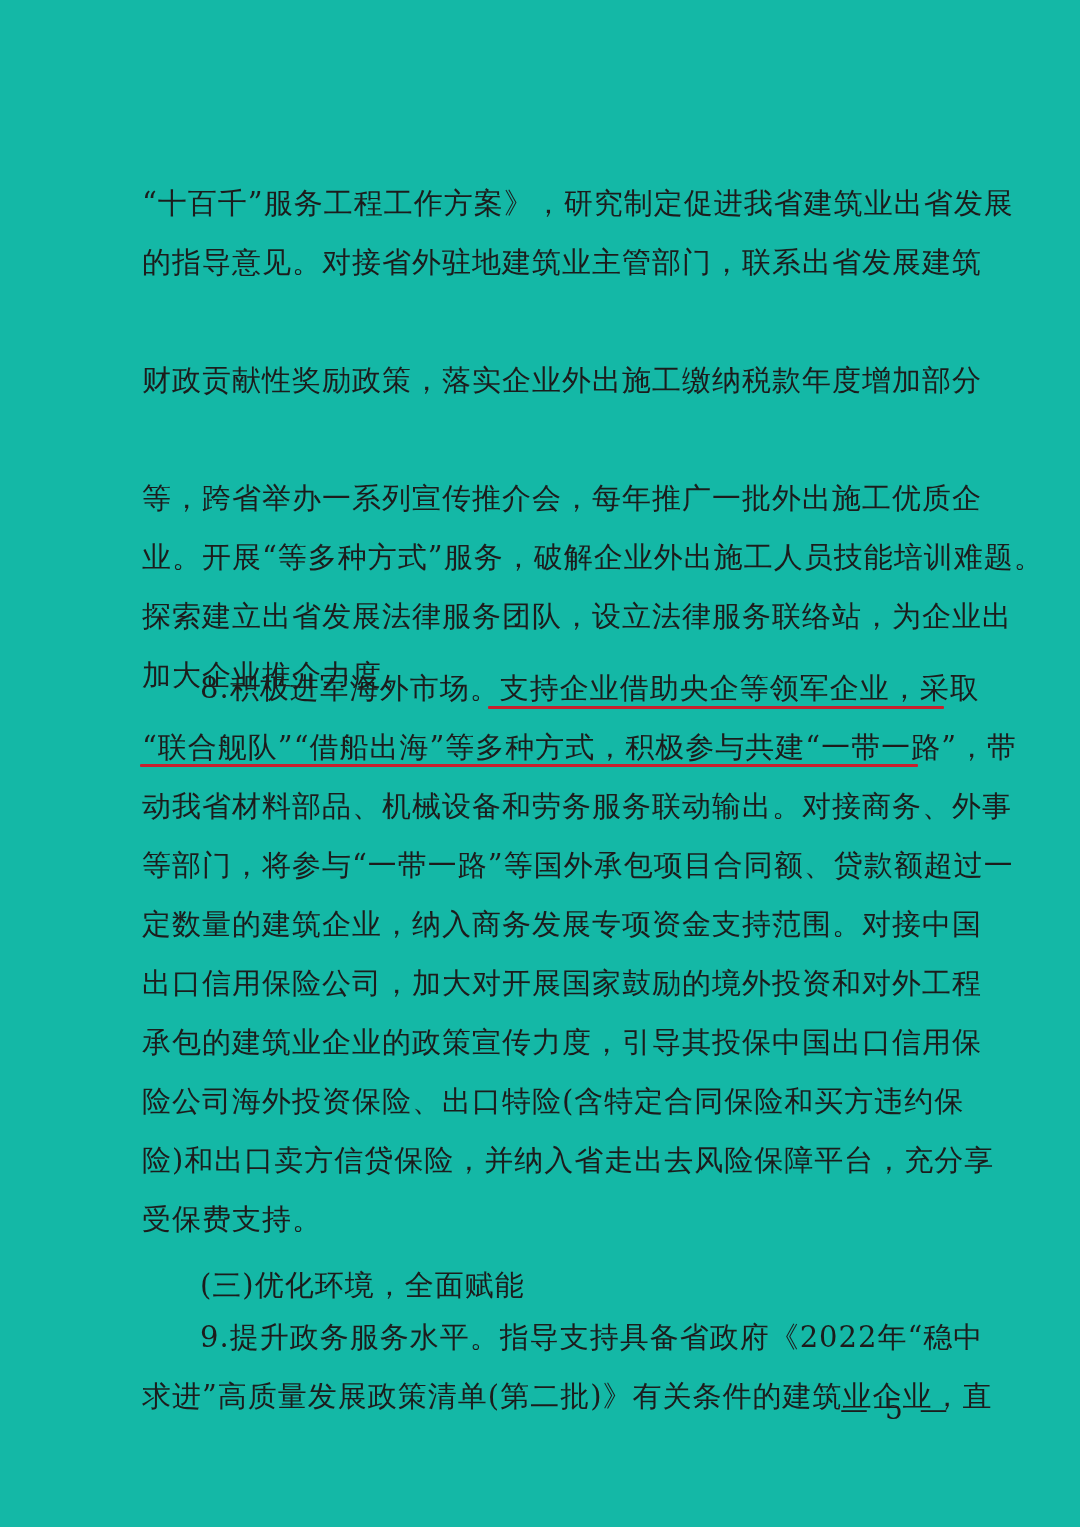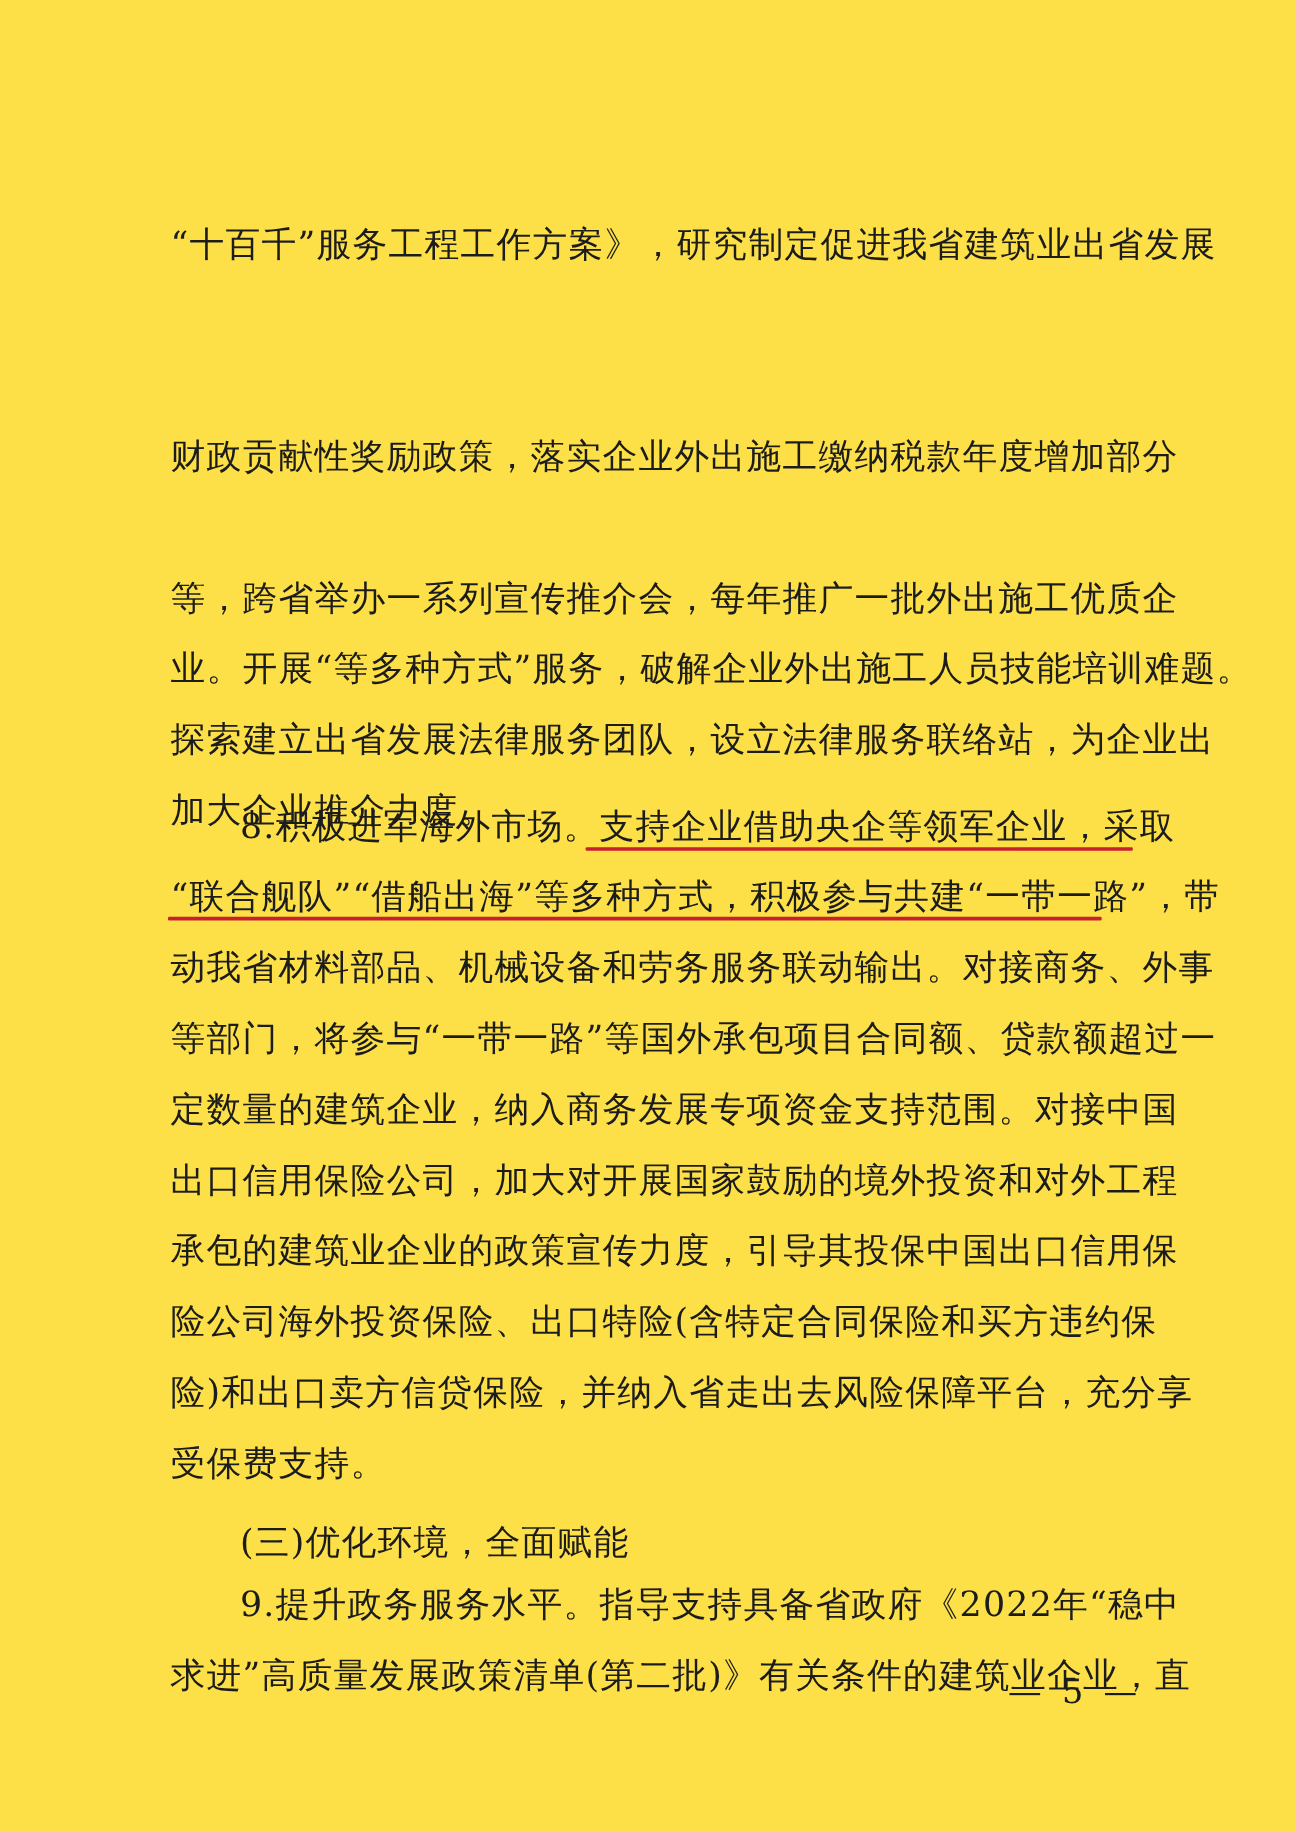--- a/index.html
+++ b/index.html
@@ -1,31 +1,32 @@
 <!DOCTYPE html>
 <html><head>
 <meta charset="utf-8">
 <style>
   html, body { margin: 0; padding: 0; background: #ffffff; }
   body { width: 1080px; height: 1527px; position: relative; overflow: hidden;
          font-family: "DejaVu Serif", "Liberation Serif", serif; color: #1c1c1c; }
-  .page { position: absolute; left: 0; top: 0; width: 1080px; height: 1527px; background: #fde047; }
+  .page { position: absolute; left: 0; top: 0; width: 1080px; height: 1527px; background: #14b8a6; }
   .line { position: absolute; left: 142px; width: 800px; font-size: 29px; line-height: 40px;
           white-space: nowrap; text-align: justify; text-align-last: justify; letter-spacing: 1px; }
   .line.indent { left: 200px; width: 742px; }
   .line.last { text-align-last: left; }
   .underline { position: absolute; height: 3px; background: #c8202e; border-radius: 1px; }
   .page-number { position: absolute; left: 840px; top: 1393px; font-size: 28px; letter-spacing: 4px; }
 </style>
 </head>
 <body>
 
 <div class="page">
 
   <div class="line" style="top:183px">“十百千”服务工程工作方案》，研究制定促进我省建筑业出省发展</div>
+  <div class="line" style="top:242px">的指导意见。对接省外驻地建筑业主管部门，联系出省发展建筑</div>
   <div class="line" style="top:360px">财政贡献性奖励政策，落实企业外出施工缴纳税款年度增加部分</div>
   <div class="line" style="top:478px">等，跨省举办一系列宣传推介会，每年推广一批外出施工优质企</div>
   <div class="line" style="top:537px">业。开展“等多种方式”服务，破解企业外出施工人员技能培训难题。</div>
   <div class="line" style="top:596px">探索建立出省发展法律服务团队，设立法律服务联络站，为企业出</div>
   <div class="line last" style="top:655px;"><span>加大企业推介力度。</span></div>
 
   <div class="line indent" style="top:668px">
     <span>8.积极进军海外市场。</span><span>支持企业借助央企等领军企业，采取</span>
   </div>
   <div class="underline" style="left:488px; top:706px; width:456px;"></div>

